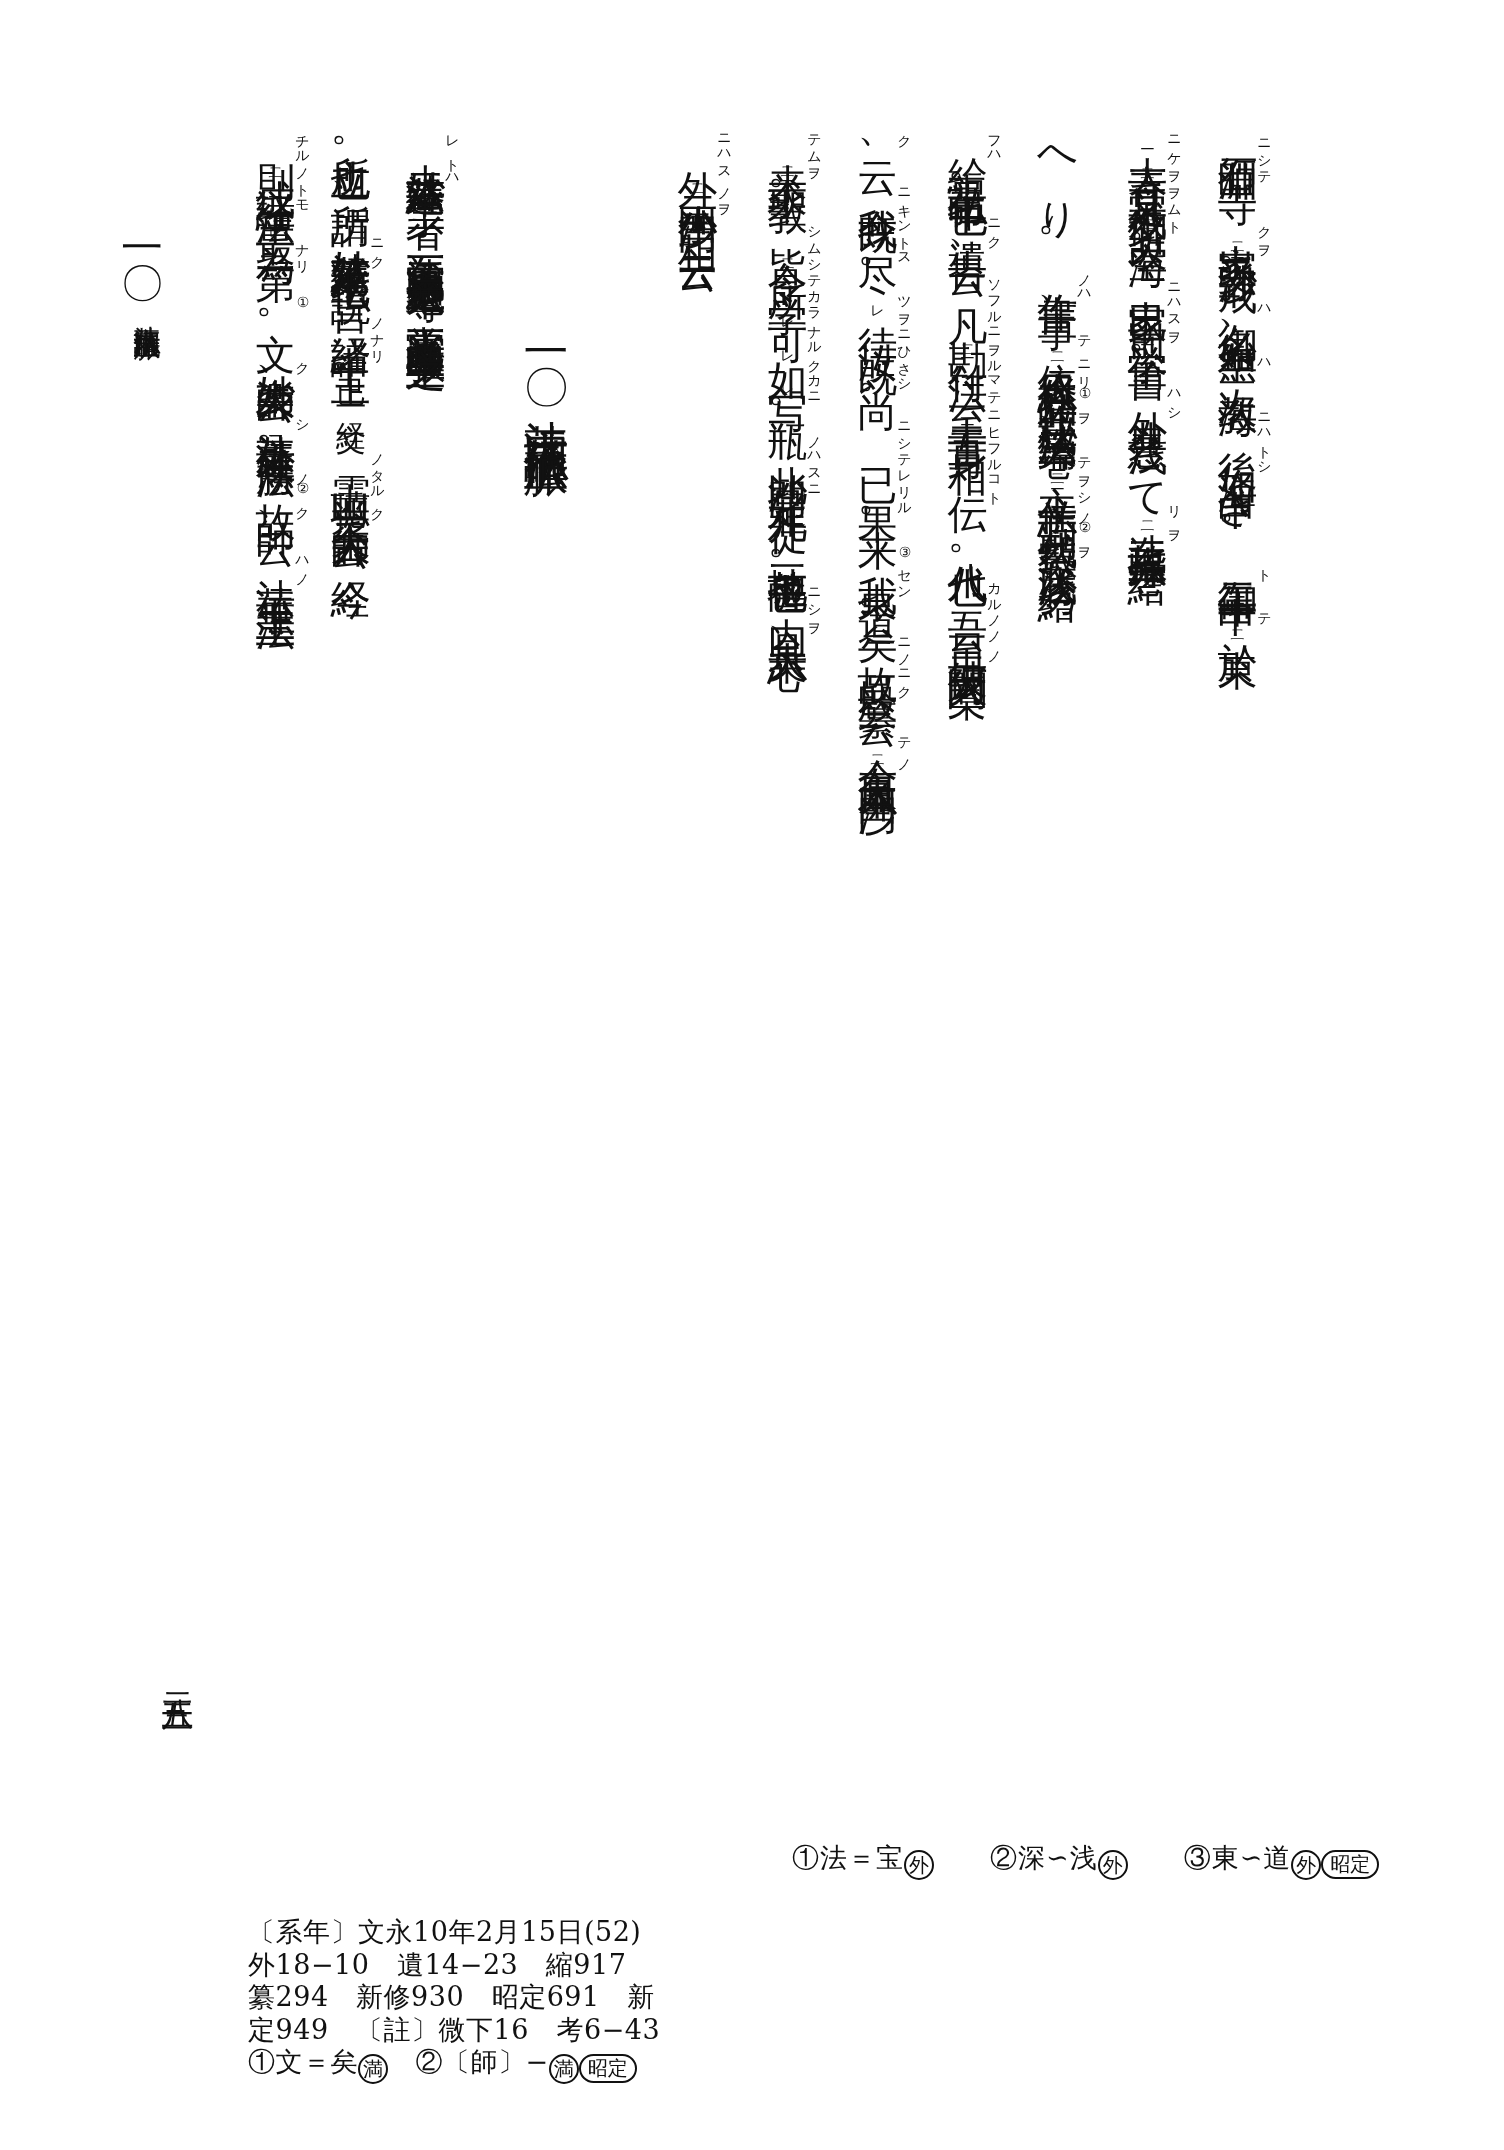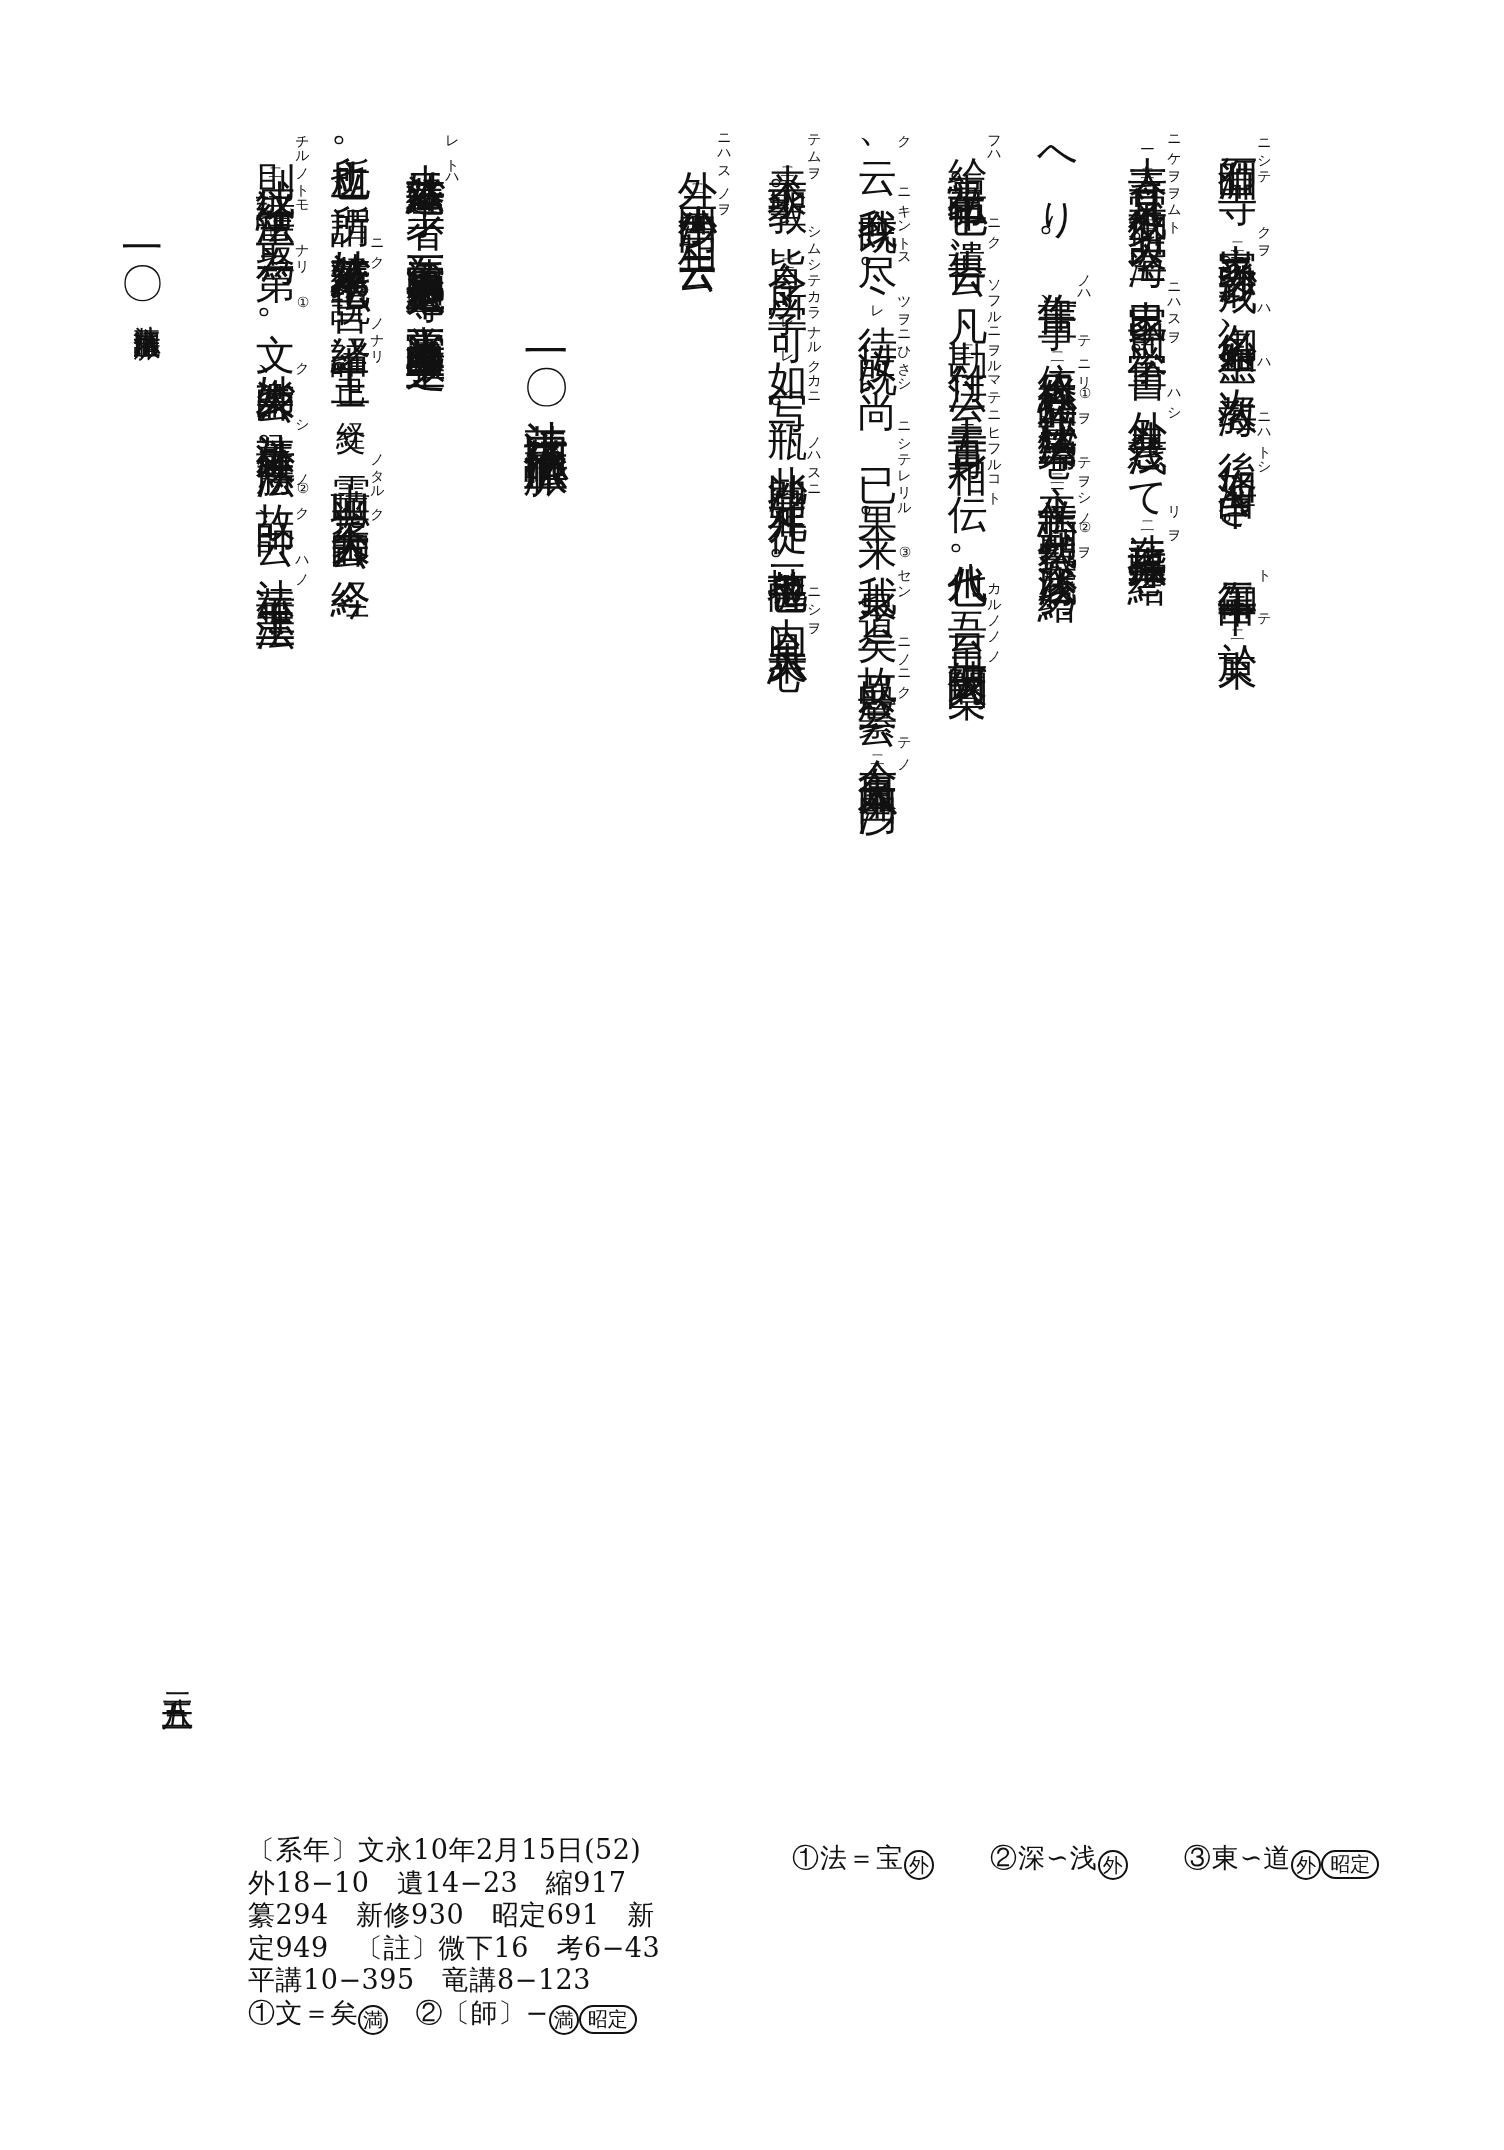--- a/index.html
+++ b/index.html
@@ -23,21 +23,21 @@
   rt{font-size:14px;letter-spacing:0;font-weight:normal;color:#111;}
   .k{font-size:14px;letter-spacing:0;}   
   .m{font-size:30px;letter-spacing:1px;} 
   .title-col{left:516px;top:328px;font-size:45px;letter-spacing:4px;height:700px;}
   .header-num{left:114px;top:226px;font-size:42px;letter-spacing:6px;height:180px;}
   .header-title{left:129px;top:304px;font-size:27px;letter-spacing:1px;height:300px;}
   .page-num{left:156px;top:1670px;font-size:32px;letter-spacing:3px;height:160px;}
   
   .fnote{position:absolute;font-size:27px;line-height:32.5px;white-space:nowrap;color:#111;}
   .fnote-right{left:792px;top:1834px;letter-spacing:1px;margin-top:8px;}
-  .fnote-left{left:248px;top:1834px;letter-spacing:0.5px;}
+  .fnote-left{left:248px;top:1916px;letter-spacing:0.5px;}
   .fnote-line{white-space:nowrap;}
   .circ{
     display:inline-block;width:30px;height:30px;line-height:27px;
     border:2px solid #111;border-radius:50%;text-align:center;
     font-size:20px;vertical-align:-5px;box-sizing:border-box;letter-spacing:0;
   }
   .pill{
     display:inline-block;border:2px solid #111;border-radius:16px;
     font-size:20px;line-height:25px;padding:0 7px;vertical-align:-4px;letter-spacing:0;
   }
@@ -70,17 +70,16 @@
 
   <div class="vcol page-num">二八五三</div>
 
   <div class="fnote fnote-right"><span>①</span><span>法</span><span>＝</span><span>宝</span><span class="circ">外</span><span>　</span><span>　</span><span>②</span><span>深</span><span>∽</span><span>浅</span><span class="circ">外</span><span>　</span><span>　</span><span>③</span><span>東</span><span>∽</span><span>道</span><span class="circ">外</span><span class="pill">昭定</span></div>
 
   <div class="fnote fnote-left">
     <div class="fnote-line"><span>〔</span><span>系</span><span>年</span><span>〕</span><span>文</span><span>永</span><span>1</span><span>0</span><span>年</span><span>2</span><span>月</span><span>1</span><span>5</span><span>日</span><span>(</span><span>5</span><span>2</span><span>)</span></div>
     <div class="fnote-line"><span>外</span><span>1</span><span>8</span><span>−</span><span>1</span><span>0</span><span>　</span><span>遺</span><span>1</span><span>4</span><span>−</span><span>2</span><span>3</span><span>　</span><span>縮</span><span>9</span><span>1</span><span>7</span></div>
     <div class="fnote-line"><span>纂</span><span>2</span><span>9</span><span>4</span><span>　</span><span>新</span><span>修</span><span>9</span><span>3</span><span>0</span><span>　</span><span>昭</span><span>定</span><span>6</span><span>9</span><span>1</span><span>　</span><span>新</span></div>
     <div class="fnote-line"><span>定</span><span>9</span><span>4</span><span>9</span><span>　</span><span>〔</span><span>註</span><span>〕</span><span>微</span><span>下</span><span>1</span><span>6</span><span>　</span><span>考</span><span>6</span><span>−</span><span>4</span><span>3</span></div>
-    <div class="fnote-line"><span>平</span><span>講</span><span>1</span><span>0</span><span>−</span><span>3</span><span>9</span><span>5</span><span>　</span><span>竜</span><span>講</span><span>8</span><span>−</span><span>1</span><span>2</span><span>3</span></div>
     <div class="fnote-line"><span>①</span><span>文</span><span>＝</span><span>矣</span><span class="circ">満</span><span>　</span><span>②</span><span>〔</span><span>師</span><span>〕</span><span>−</span><span class="circ">満</span><span class="pill">昭定</span></div>
   </div>
 
 </div>
 
 </body></html>

